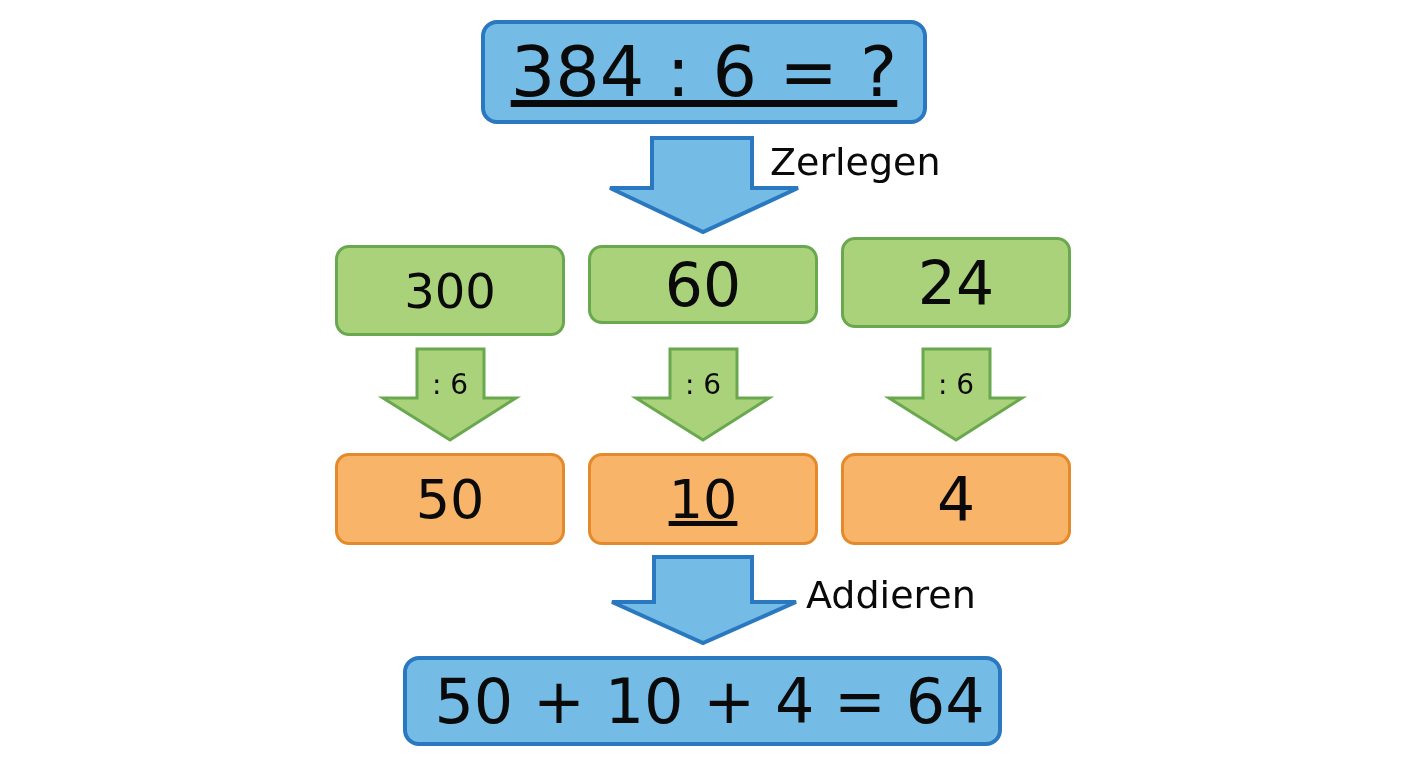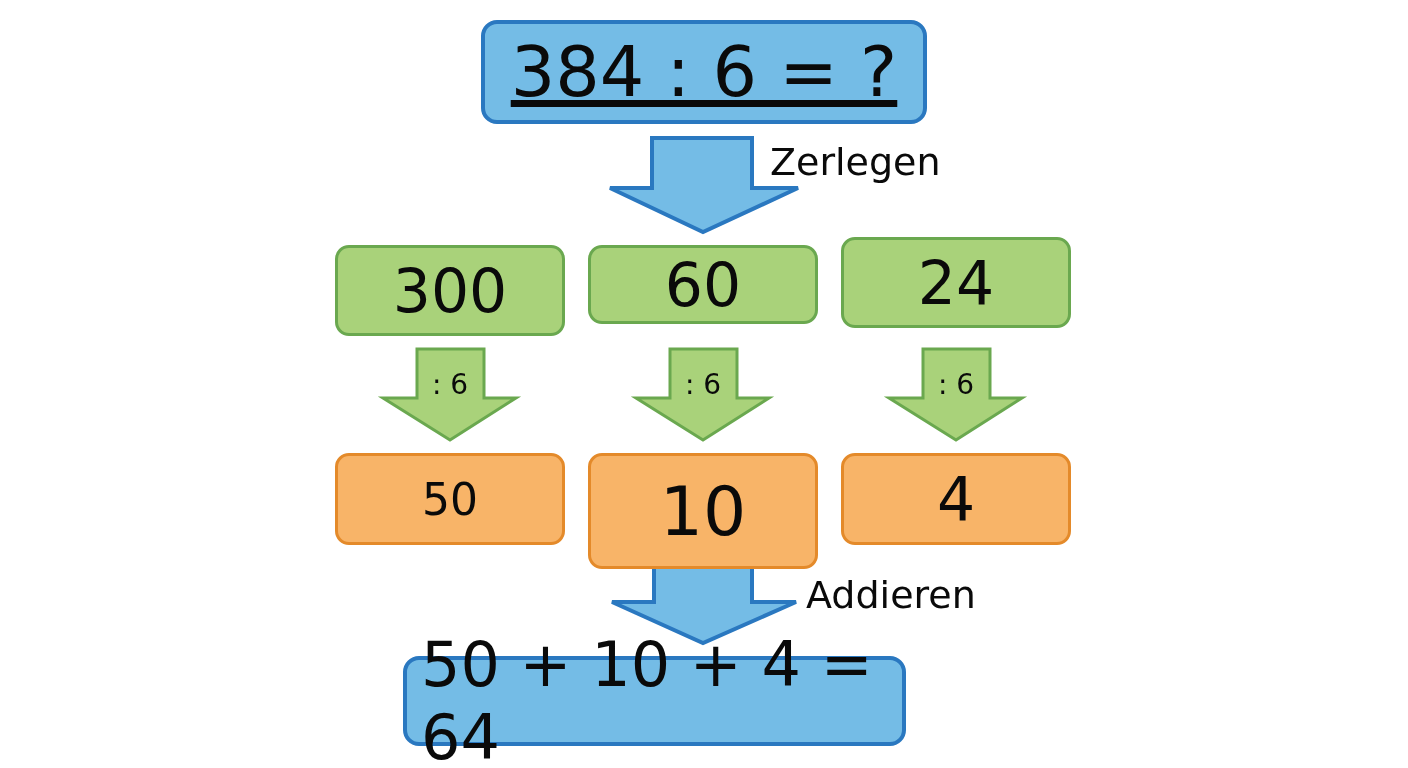--- a/index.html
+++ b/index.html
@@ -19,27 +19,27 @@
   <polygon points="652,138 752,138 752,188 798,188 703,232 610,188 652,188" fill="#74bce6" stroke="#2a78c0" stroke-width="4" stroke-linejoin="miter"></polygon>
   <polygon points="417,349 484,349 484,398 516,398 450,440 383,398 417,398" fill="#a9d27a" stroke="#6aa84f" stroke-width="3"></polygon>
   <polygon points="670,349 737,349 737,398 769,398 703,440 636,398 670,398" fill="#a9d27a" stroke="#6aa84f" stroke-width="3"></polygon>
   <polygon points="923,349 990,349 990,398 1022,398 956,440 889,398 923,398" fill="#a9d27a" stroke="#6aa84f" stroke-width="3"></polygon>
   <polygon points="654,557 752,557 752,602 796,602 703,643 612,602 654,602" fill="#74bce6" stroke="#2a78c0" stroke-width="4"></polygon>
 </svg>
 
 <div class="box blue" style="left:481px;top:20px;width:446px;height:104px;font-size:70px;text-decoration:underline;">384 : 6 = ?</div>
 <div class="lbl" style="left:770px;top:140px;">Zerlegen</div>
 
-<div class="box green" style="left:335px;top:245px;width:230px;height:91px;font-size:60px;">300</div>
+<div class="box green" style="left:335px;top:245px;width:230px;height:91px;font-size:48px;">300</div>
 <div class="box green" style="left:588px;top:245px;width:230px;height:79px;font-size:60px;">60</div>
 <div class="box green" style="left:841px;top:237px;width:230px;height:91px;font-size:60px;">24</div>
 
 <div class="small" style="left:415px;top:368px;">: 6</div>
 <div class="small" style="left:668px;top:368px;">: 6</div>
 <div class="small" style="left:921px;top:368px;">: 6</div>
 
-<div class="box orange" style="left:335px;top:453px;width:230px;height:92px;font-size:44px;">50</div>
-<div class="box orange" style="left:588px;top:453px;width:230px;height:116px;font-size:68px;">10</div>
+<div class="box orange" style="left:335px;top:453px;width:230px;height:92px;font-size:54px;">50</div>
+<div class="box orange" style="left:588px;top:453px;width:230px;height:92px;font-size:54px;text-decoration:underline;">10</div>
 <div class="box orange" style="left:841px;top:453px;width:230px;height:92px;font-size:60px;">4</div>
 
 <div class="lbl" style="left:806px;top:573px;">Addieren</div>
 
-<div class="box blue" style="left:403px;top:656px;width:503px;height:90px;font-size:62px;padding-left:14px;">50 + 10 + 4 = 64</div>
+<div class="box blue" style="left:403px;top:656px;width:599px;height:90px;font-size:62px;padding-left:14px;">50 + 10 + 4 = 64</div>
 
 </body></html>

